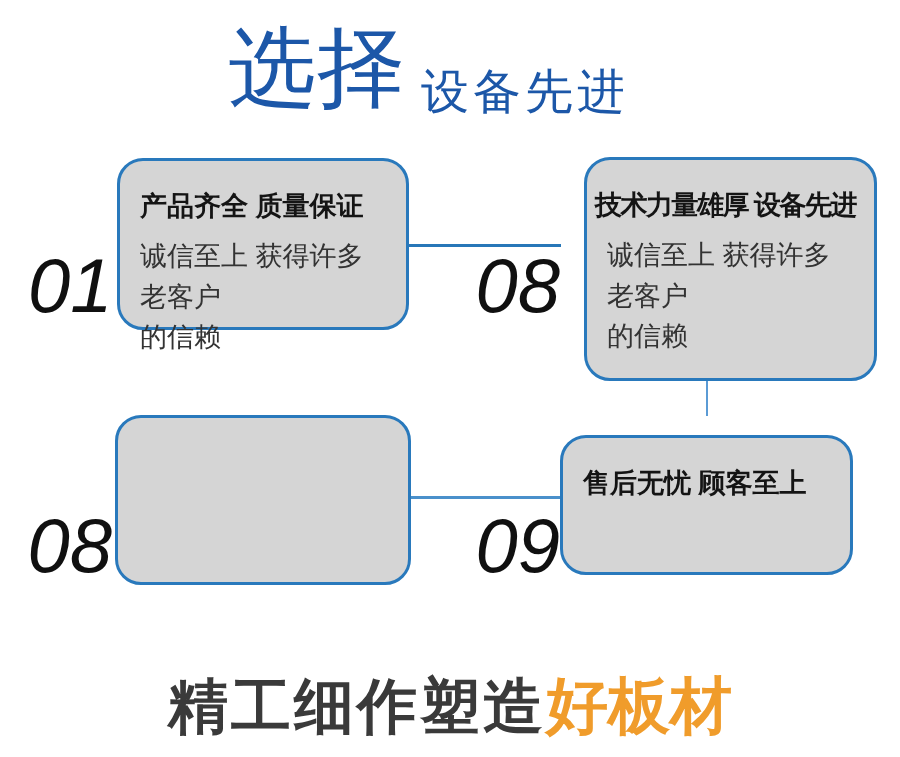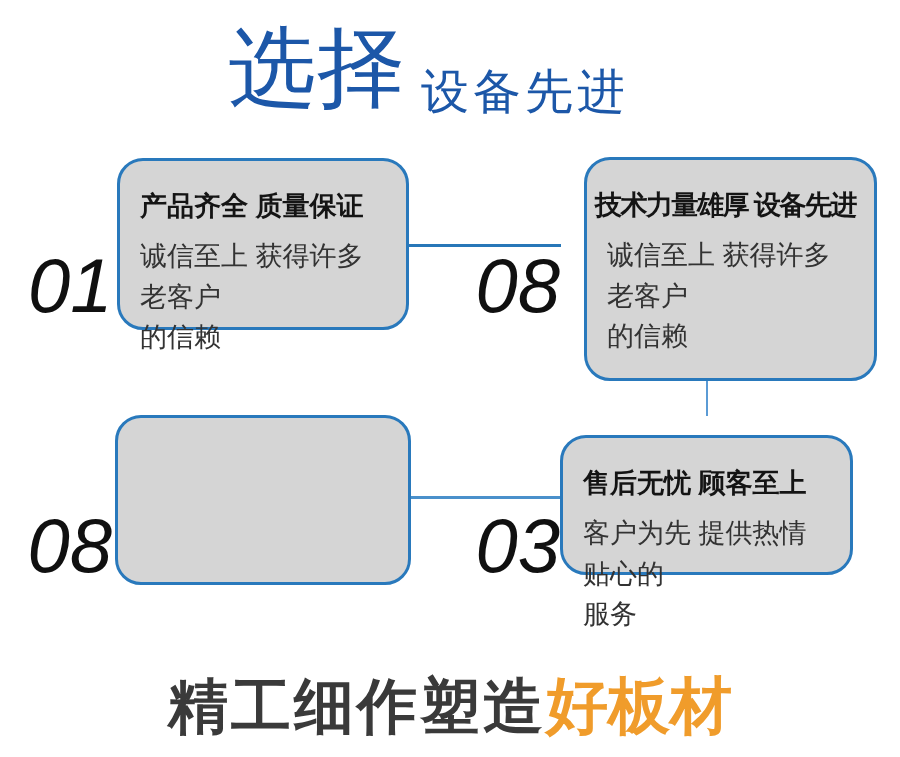--- a/index.html
+++ b/index.html
@@ -79,39 +79,37 @@
 
 <div class="title-main">选择</div>
 <div class="title-sub">设备先进</div>
 
 <div class="connector" id="conn-1-2"></div>
 <div class="connector" id="conn-2-3"></div>
 <div class="connector" id="conn-4-3"></div>
 
 <div class="step-num" id="num1">01</div>
 <div class="step-num" id="num2">08</div>
-<div class="step-num" id="num3">03</div>
+<div class="step-num" id="num3">09</div>
 <div class="step-num" id="num4">08</div>
 
 <div class="card" id="card1">
   <div class="card-title">产品齐全 质量保证</div>
   <div class="card-body">诚信至上 获得许多老客户
 的信赖</div>
 </div>
 
 <div class="card" id="card2">
   <div class="card-title">技术力量雄厚 设备先进</div>
   <div class="card-body">诚信至上 获得许多老客户
 的信赖</div>
 </div>
 
 <div class="card" id="card3">
   <div class="card-title">售后无忧 顾客至上</div>
-  <div class="card-body">客户为先 提供热情贴心的
-服务</div>
 </div>
 
 <div class="card" id="card4">
 </div>
 
 <div class="footer">
   <span class="slogan-dark">精工细作塑造</span><span class="slogan-accent">好板材</span>
 </div>
 
 </body></html>

